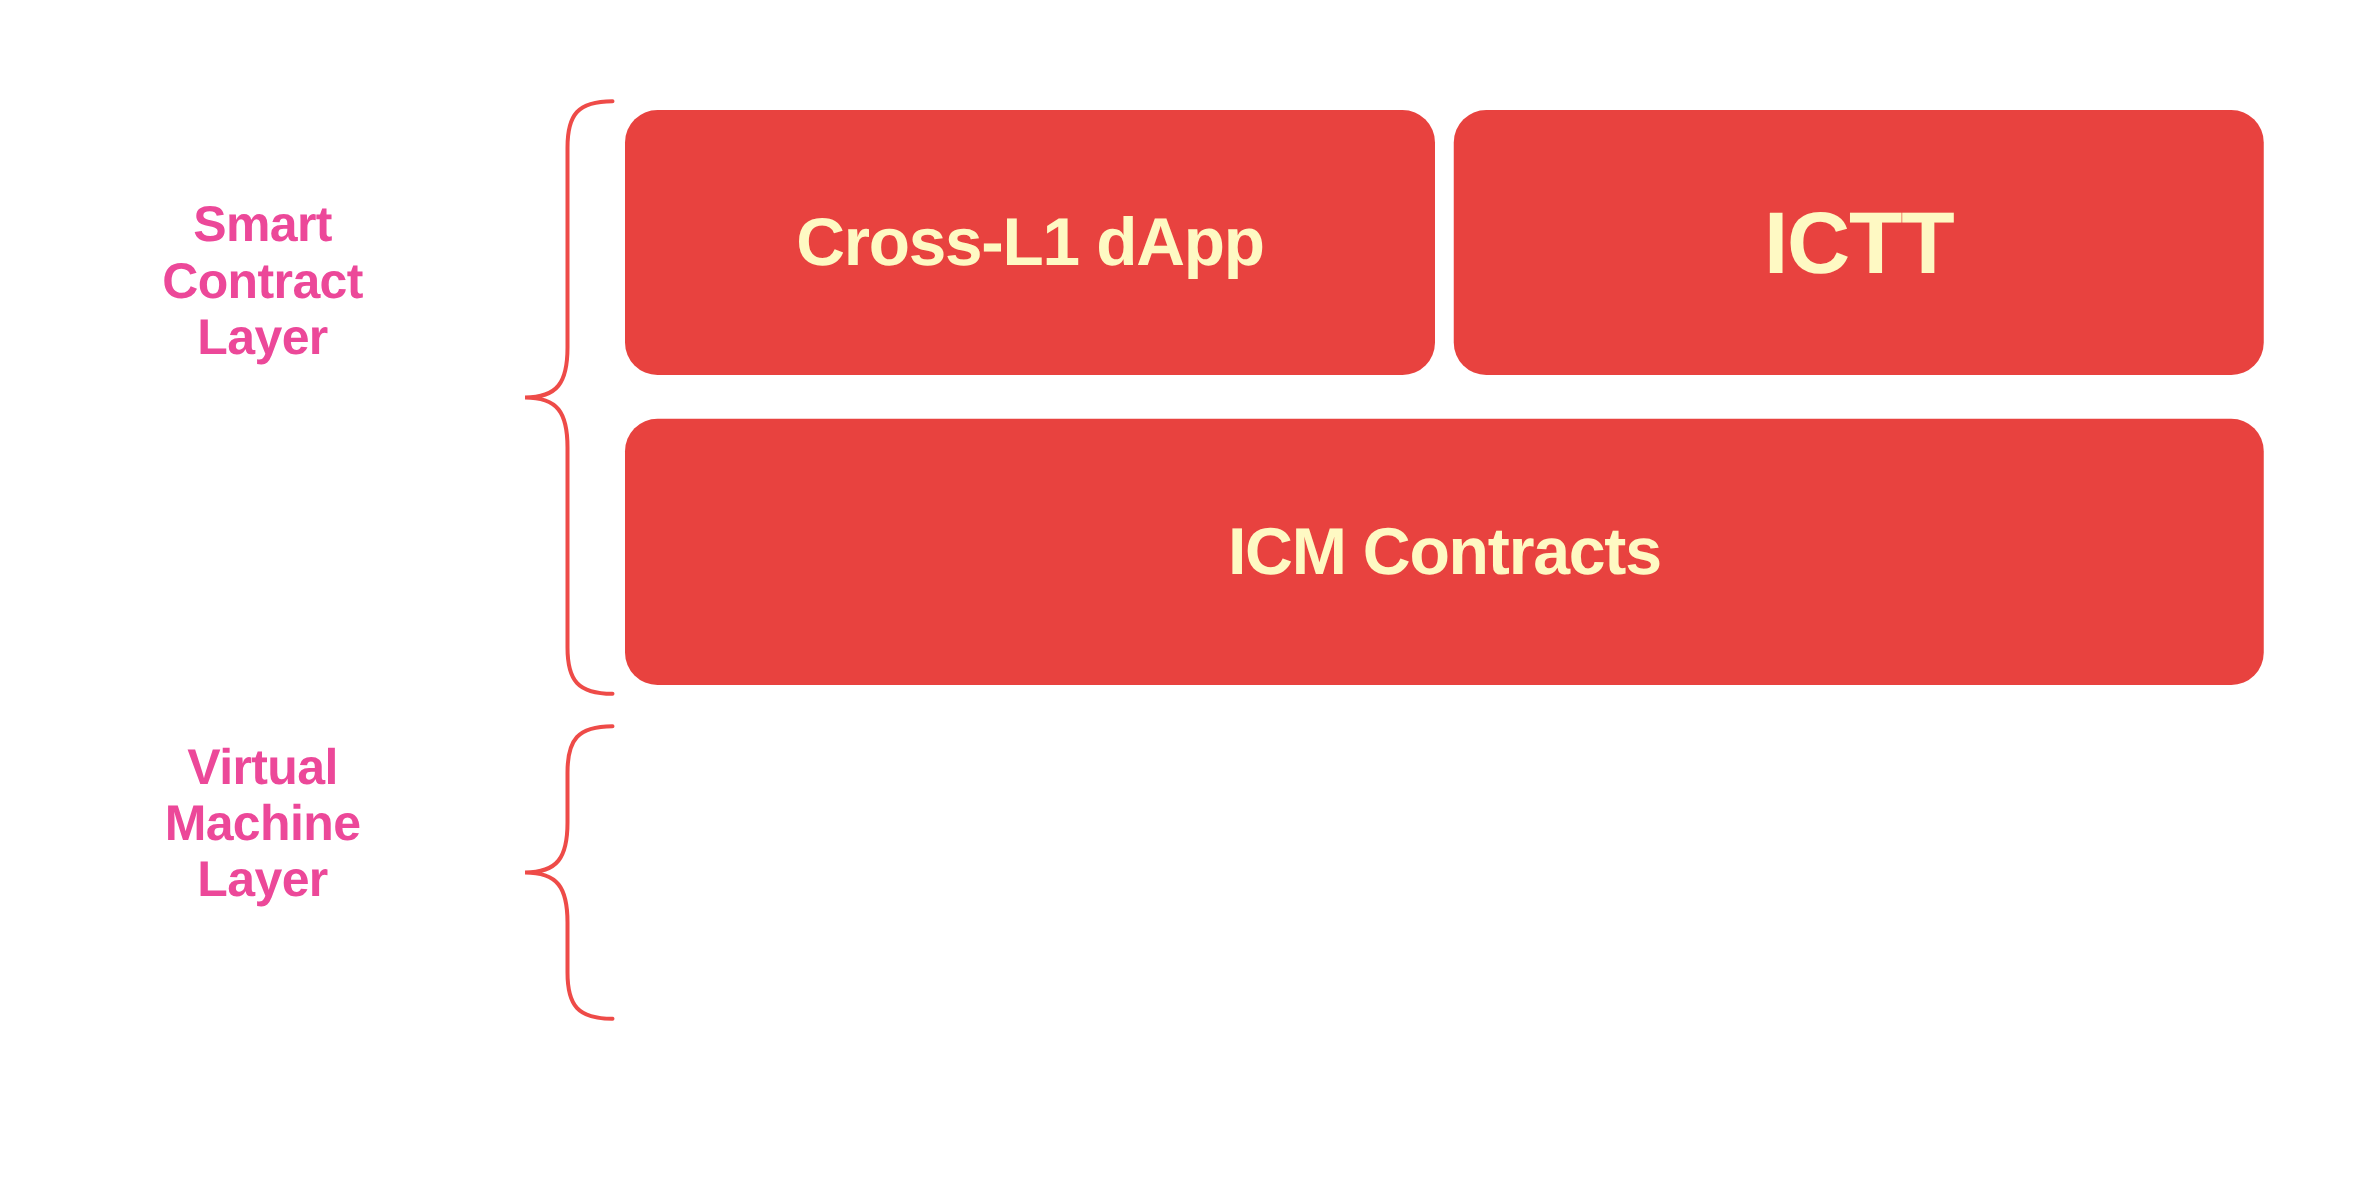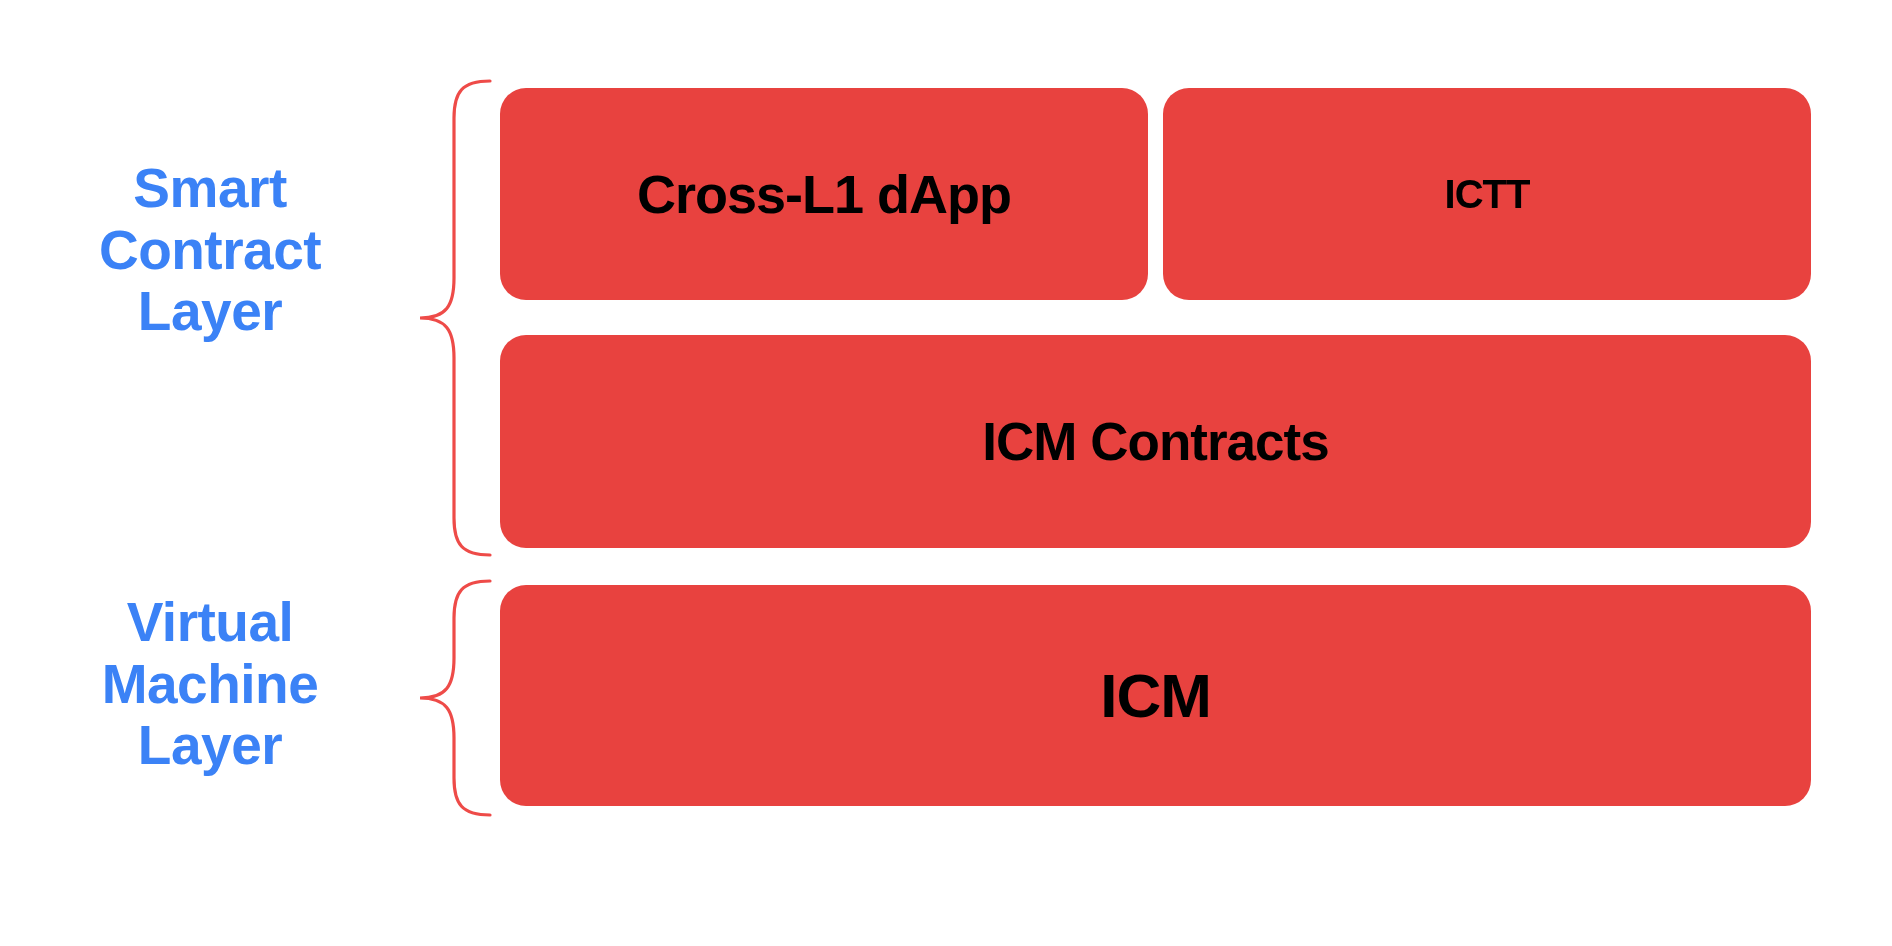--- a/index.html
+++ b/index.html
@@ -18,25 +18,25 @@
     width: 1892px;
     height: 946px;
     background: #ffffff;
   }
 
   
   .layer-label {
     position: absolute;
     text-align: center;
     font-weight: bold;
-    color: #3b82f6;
+    color: #ec4899;
     line-height: 1.12;
     letter-spacing: -0.5px;
     white-space: pre-line;
-    font-size: 55px;
+    font-size: 40px;
   }
   #label-smart-contract {
     left: 40px;
     top: 158px;
     width: 340px;
   }
   #label-virtual-machine {
     left: 40px;
     top: 592px;
     width: 340px;
@@ -70,42 +70,42 @@
   .node-box {
     position: absolute;
     background: #E8423F;
     border-radius: 26px;
     display: flex;
     align-items: center;
     justify-content: center;
     box-sizing: border-box;
   }
   .node-box .node-label {
-    color: #000000;
+    color: #fef9c3;
     font-weight: bold;
     letter-spacing: -1px;
     text-align: center;
     white-space: nowrap;
   }
 
   #box-cross-l1-dapp {
     left: 500px;
     top: 88px;
     width: 648px;
     height: 212px;
   }
   #box-cross-l1-dapp .node-label { font-size: 54px; }
 
   #box-ictt {
     left: 1163px;
     top: 88px;
     width: 648px;
     height: 212px;
   }
-  #box-ictt .node-label { font-size: 40px; }
+  #box-ictt .node-label { font-size: 70px; }
 
   #box-icm-contracts {
     left: 500px;
     top: 335px;
     width: 1311px;
     height: 213px;
   }
   #box-icm-contracts .node-label { font-size: 53px; }
 
   #box-icm {
@@ -154,17 +154,14 @@
   </div>
 
   <div class="node-box" id="box-ictt">
     <span class="node-label">ICTT</span>
   </div>
 
   <div class="node-box" id="box-icm-contracts">
     <span class="node-label">ICM Contracts</span>
   </div>
 
-  <div class="node-box" id="box-icm">
-    <span class="node-label">ICM</span>
-  </div>
 
 </div>
 
 </body></html>

